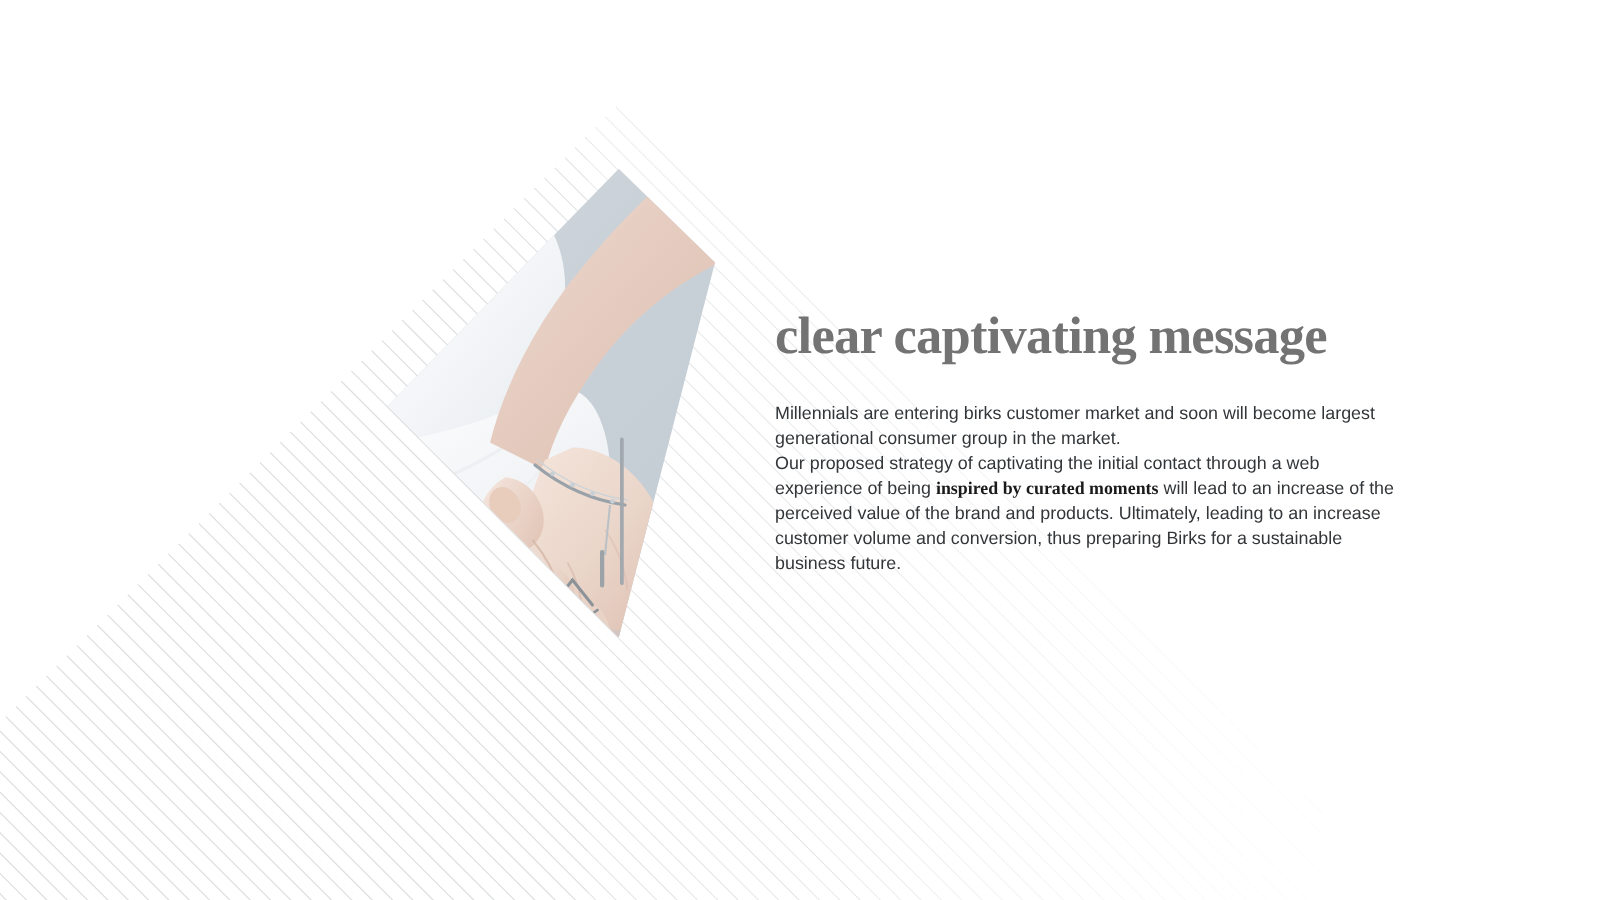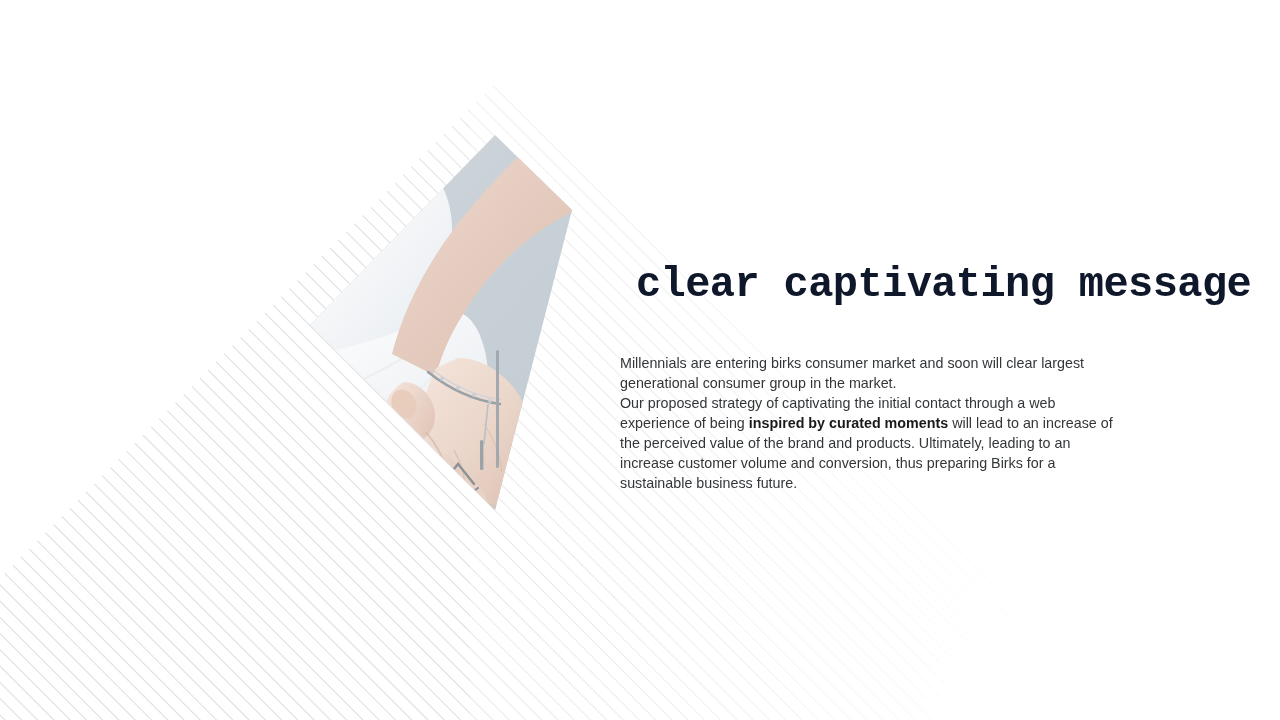--- a/index.html
+++ b/index.html
@@ -37,41 +37,41 @@
   #photo-diamond svg { display: block; }
 
   
   #text-block {
     position: absolute;
     left: 620px;
     top: 247px;
     width: 560px;
   }
   #headline {
-    margin: 16px;
-    font-family: Liberation Mono, monospace;
+    margin: 0;
+    font-family: Liberation Serif, serif;
     font-size: 42px;
     font-weight: bold;
     letter-spacing: -0.6px;
     line-height: 1.08;
-    color: #0f172a;
+    color: #737373;
     white-space: nowrap;
   }
   #body-copy {
     margin: 0;
     padding-top: 29px;
     width: 500px;
     font-family: "Liberation Sans", sans-serif;
     font-size: 14.3px;
     line-height: 20px;
     color: #333639;
     font-weight: normal;
   }
   #body-copy .para { margin: 0; }
-  #body-copy .emph { font-weight: bold; color: #1a1a1a; }
+  #body-copy .emph { font-weight: bold; color: #1a1a1a; font-family: Liberation Serif, serif; }
 </style>
 </head>
 <body>
 
 <div id="slide">
 
   <div id="hatch-layer">
     <svg width="1280" height="720" viewBox="0 0 1280 720" xmlns="http://www.w3.org/2000/svg">
       <defs>
         <pattern id="diagHatch" width="11.5" height="11.5" patternUnits="userSpaceOnUse" patternTransform="rotate(-45)">
@@ -208,18 +208,18 @@
         <ellipse cx="150" cy="386" rx="70" ry="16" fill="#b9c2ca" opacity="0.35"></ellipse>
 
         <rect x="-20" y="-20" width="320" height="430" fill="none"></rect>
       </g>
     </svg>
   </div>
 
   <div id="text-block">
     <h1 id="headline">clear captivating message</h1>
     <div id="body-copy">
-      <p class="para">Millennials are entering birks consumer market and soon will clear largest generational consumer group in the market.</p>
+      <p class="para">Millennials are entering birks customer market and soon will become largest generational consumer group in the market.</p>
       <p class="para"><span>Our proposed strategy of captivating the initial contact through a web experience of being </span><span class="emph">inspired by curated moments</span><span> will lead to an increase of the perceived value of the brand and products. Ultimately, leading to an increase customer volume and conversion, thus preparing Birks for a sustainable business future.</span></p>
     </div>
   </div>
 
 </div>
 
 </body></html>

